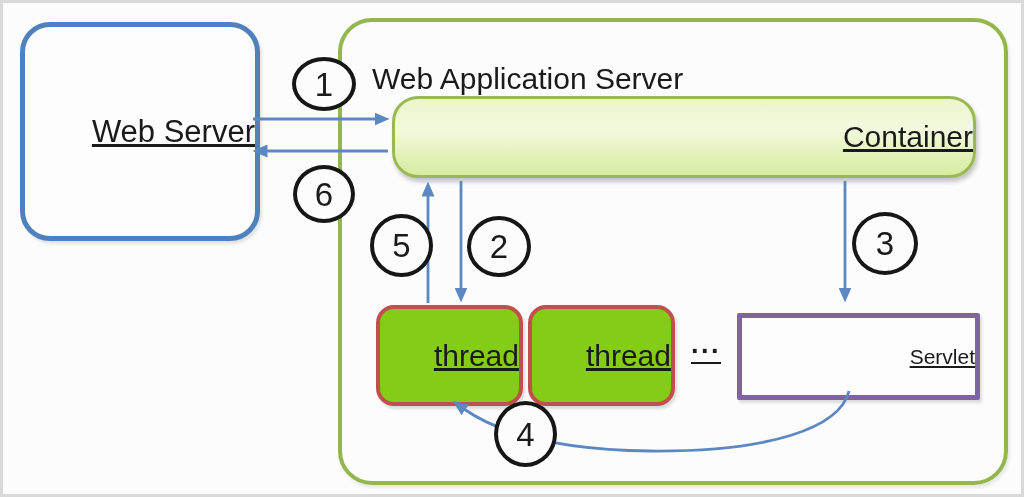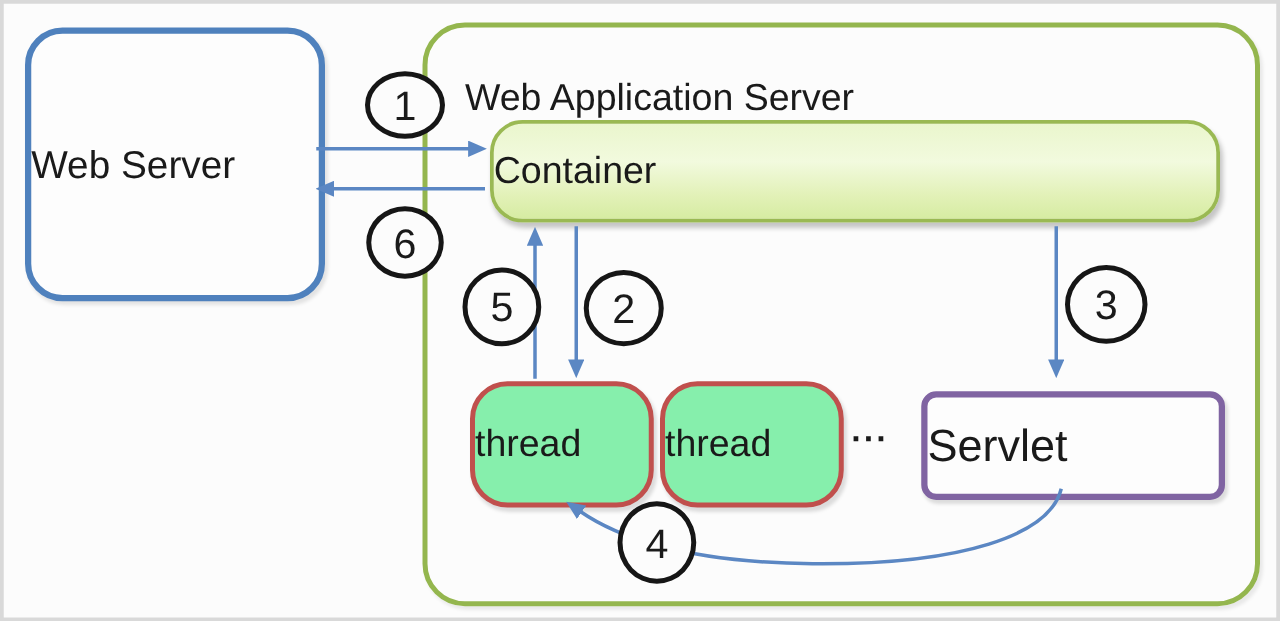--- a/index.html
+++ b/index.html
@@ -6,21 +6,21 @@
   .stage {
     position:relative;
     width:1024px; height:497px;
     background:#fcfcfc;
     box-shadow: inset 0 0 0 3px #d9d9d9;
     font-family:"Liberation Sans", sans-serif;
     color:#1a1a1a;
     overflow:hidden;
   }
   .abs { position:absolute; }
-  .center { display:flex; align-items:center; justify-content:flex-start; }
+  .center { display:flex; align-items:center; justify-content:flex-end;text-decoration:underline; }
 
   .web-server-box {
     left:20px; top:22px; width:230px; height:209px;
     border:5px solid #4f81bd; border-radius:30px;
     background:#fdfdfd; font-size:31px;
     box-shadow:2px 3px 3px rgba(0,0,0,0.10);
     z-index:2;
   }
   .was-box {
     left:338px; top:18px; width:662px; height:459px;
@@ -35,35 +35,35 @@
   .container-box {
     left:392px; top:96px; width:578px; height:76px;
     border:3px solid #9ab953; border-radius:26px;
     background:linear-gradient(180deg,#eaf6cd 0%,#f2fade 40%,#e2f1b8 75%,#d6eca2 100%);
     font-size:30px;
     box-shadow:2px 4px 4px rgba(0,0,0,0.22);
     z-index:2;
   }
   .thread-box {
     top:305px; width:139px; height:93px;
-    border:4px solid #c0504d; border-radius:30px;
-    background:#86efac; font-size:30px;
+    border:4px solid #c0504d; border-radius:18px;
+    background:#84cc16; font-size:30px;
     box-shadow:2px 3px 3px rgba(0,0,0,0.13);
     z-index:2;
   }
   .thread-1 { left:376px; }
   .thread-2 { left:528px; }
   .ellipsis {
     left:681px; top:333px; width:40px; height:36px;
     font-size:27px; font-weight:bold; letter-spacing:1px; z-index:2;
   }
   .servlet-box {
     left:737px; top:313px; width:233px; height:77px;
-    border:5px solid #8064a2; border-radius:12px;
-    background:#fdfdfd; font-size:36px;
+    border:5px solid #8064a2; border-radius:2px;
+    background:#fdfdfd; font-size:21px;
     box-shadow:2px 3px 3px rgba(0,0,0,0.13);
     z-index:2;
   }
   .arrow-layer {
     left:0; top:0; width:1024px; height:497px;
     z-index:4; pointer-events:none;
   }
   .step-badge {
     position:absolute;
     border:4px solid #161616; border-radius:50%;

